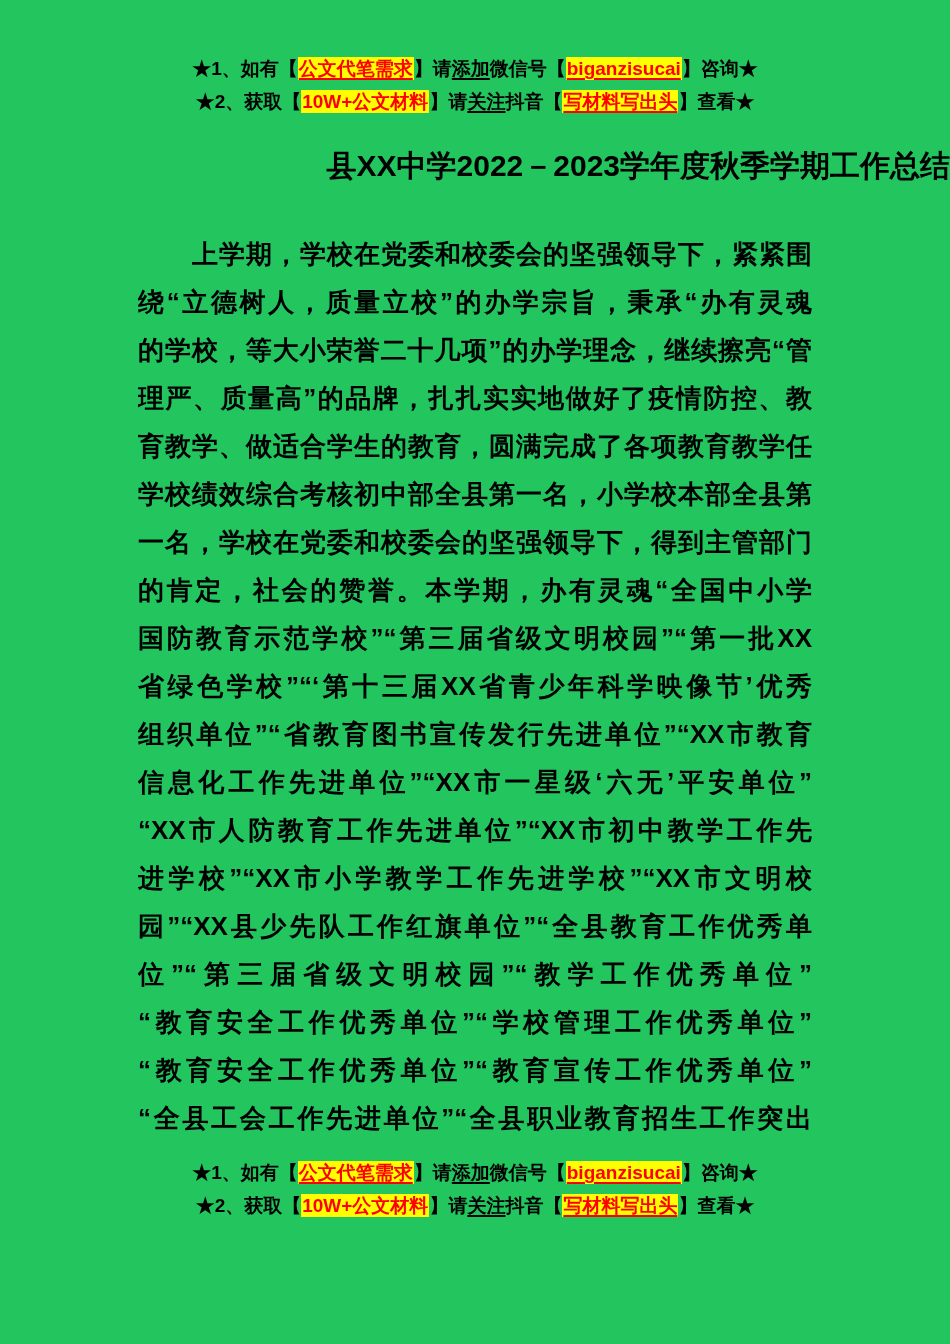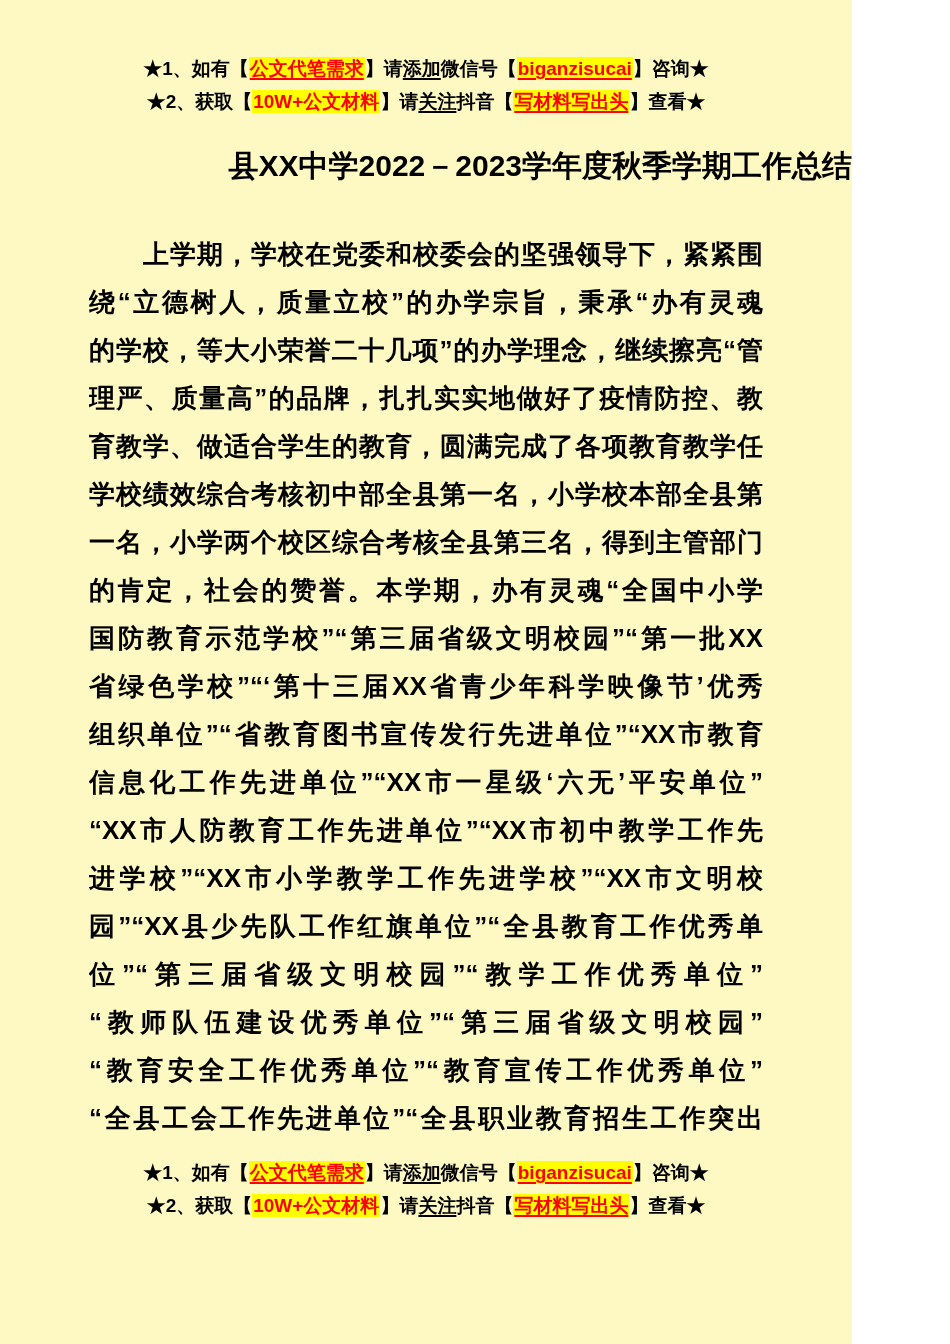--- a/index.html
+++ b/index.html
@@ -4,23 +4,23 @@
 <style>
   html, body { margin: 0; padding: 0; }
   body {
     width: 950px; height: 1344px;
     background: #ffffff;
     font-family: "Liberation Sans", sans-serif;
     color: #000000;
   }
   .page {
     position: relative;
-    width: 852px; height: 1344px;
+    width: 950px; height: 1344px;
     overflow: hidden;
-    background: #fef9c3;
+    background: #22c55e;
   }
   
   .notice {
     text-align: center;
     font-weight: bold;
     font-size: 19px;
     line-height: 33px;
   }
   .notice-header { padding-top: 52px; }
   .notice-footer { margin-top: 14px; }
@@ -73,31 +73,31 @@
 
   <div class="doc-title">县XX中学2022－2023学年度秋季学期工作总结</div>
 
   <div class="body-block">
       <div class="body-line">　　上学期，学校在党委和校委会的坚强领导下，紧紧围</div>
       <div class="body-line">绕“立德树人，质量立校”的办学宗旨，秉承“办有灵魂</div>
       <div class="body-line">的学校，等大小荣誉二十几项”的办学理念，继续擦亮“管</div>
       <div class="body-line">理严、质量高”的品牌，扎扎实实地做好了疫情防控、教</div>
       <div class="body-line">育教学、做适合学生的教育，圆满完成了各项教育教学任务</div>
       <div class="body-line">学校绩效综合考核初中部全县第一名，小学校本部全县第</div>
-      <div class="body-line">一名，小学两个校区综合考核全县第三名，得到主管部门</div>
+      <div class="body-line">一名，学校在党委和校委会的坚强领导下，得到主管部门</div>
       <div class="body-line">的肯定，社会的赞誉。本学期，办有灵魂“全国中小学</div>
       <div class="body-line">国防教育示范学校”“第三届省级文明校园”“第一批XX</div>
       <div class="body-line">省绿色学校”“‘第十三届XX省青少年科学映像节’优秀</div>
       <div class="body-line">组织单位”“省教育图书宣传发行先进单位”“XX市教育</div>
       <div class="body-line">信息化工作先进单位”“XX市一星级‘六无’平安单位”</div>
       <div class="body-line">“XX市人防教育工作先进单位”“XX市初中教学工作先</div>
       <div class="body-line">进学校”“XX市小学教学工作先进学校”“XX市文明校</div>
       <div class="body-line">园”“XX县少先队工作红旗单位”“全县教育工作优秀单</div>
       <div class="body-line">位”“第三届省级文明校园”“教学工作优秀单位”</div>
-      <div class="body-line">“教师队伍建设优秀单位”“第三届省级文明校园”</div>
+      <div class="body-line">“教育安全工作优秀单位”“学校管理工作优秀单位”</div>
       <div class="body-line">“教育安全工作优秀单位”“教育宣传工作优秀单位”</div>
       <div class="body-line">“全县工会工作先进单位”“全县职业教育招生工作突出</div>
     </div>
 
   <div class="notice notice-footer">
     <div class="notice-line"><span>★1、如有【</span><span class="hl red u-red">公文代笔需求</span><span>】请</span><span class="u-black">添加</span><span>微信号【</span><span class="hl red u-red">biganzisucai</span><span>】咨询★</span></div>
     <div class="notice-line"><span>★2、获取【</span><span class="hl red">10W+公文材料</span><span>】请</span><span class="u-black">关注</span><span>抖音【</span><span class="hl red u-red">写材料写出头</span><span>】查看★</span></div>
   </div>
 
 </div>

